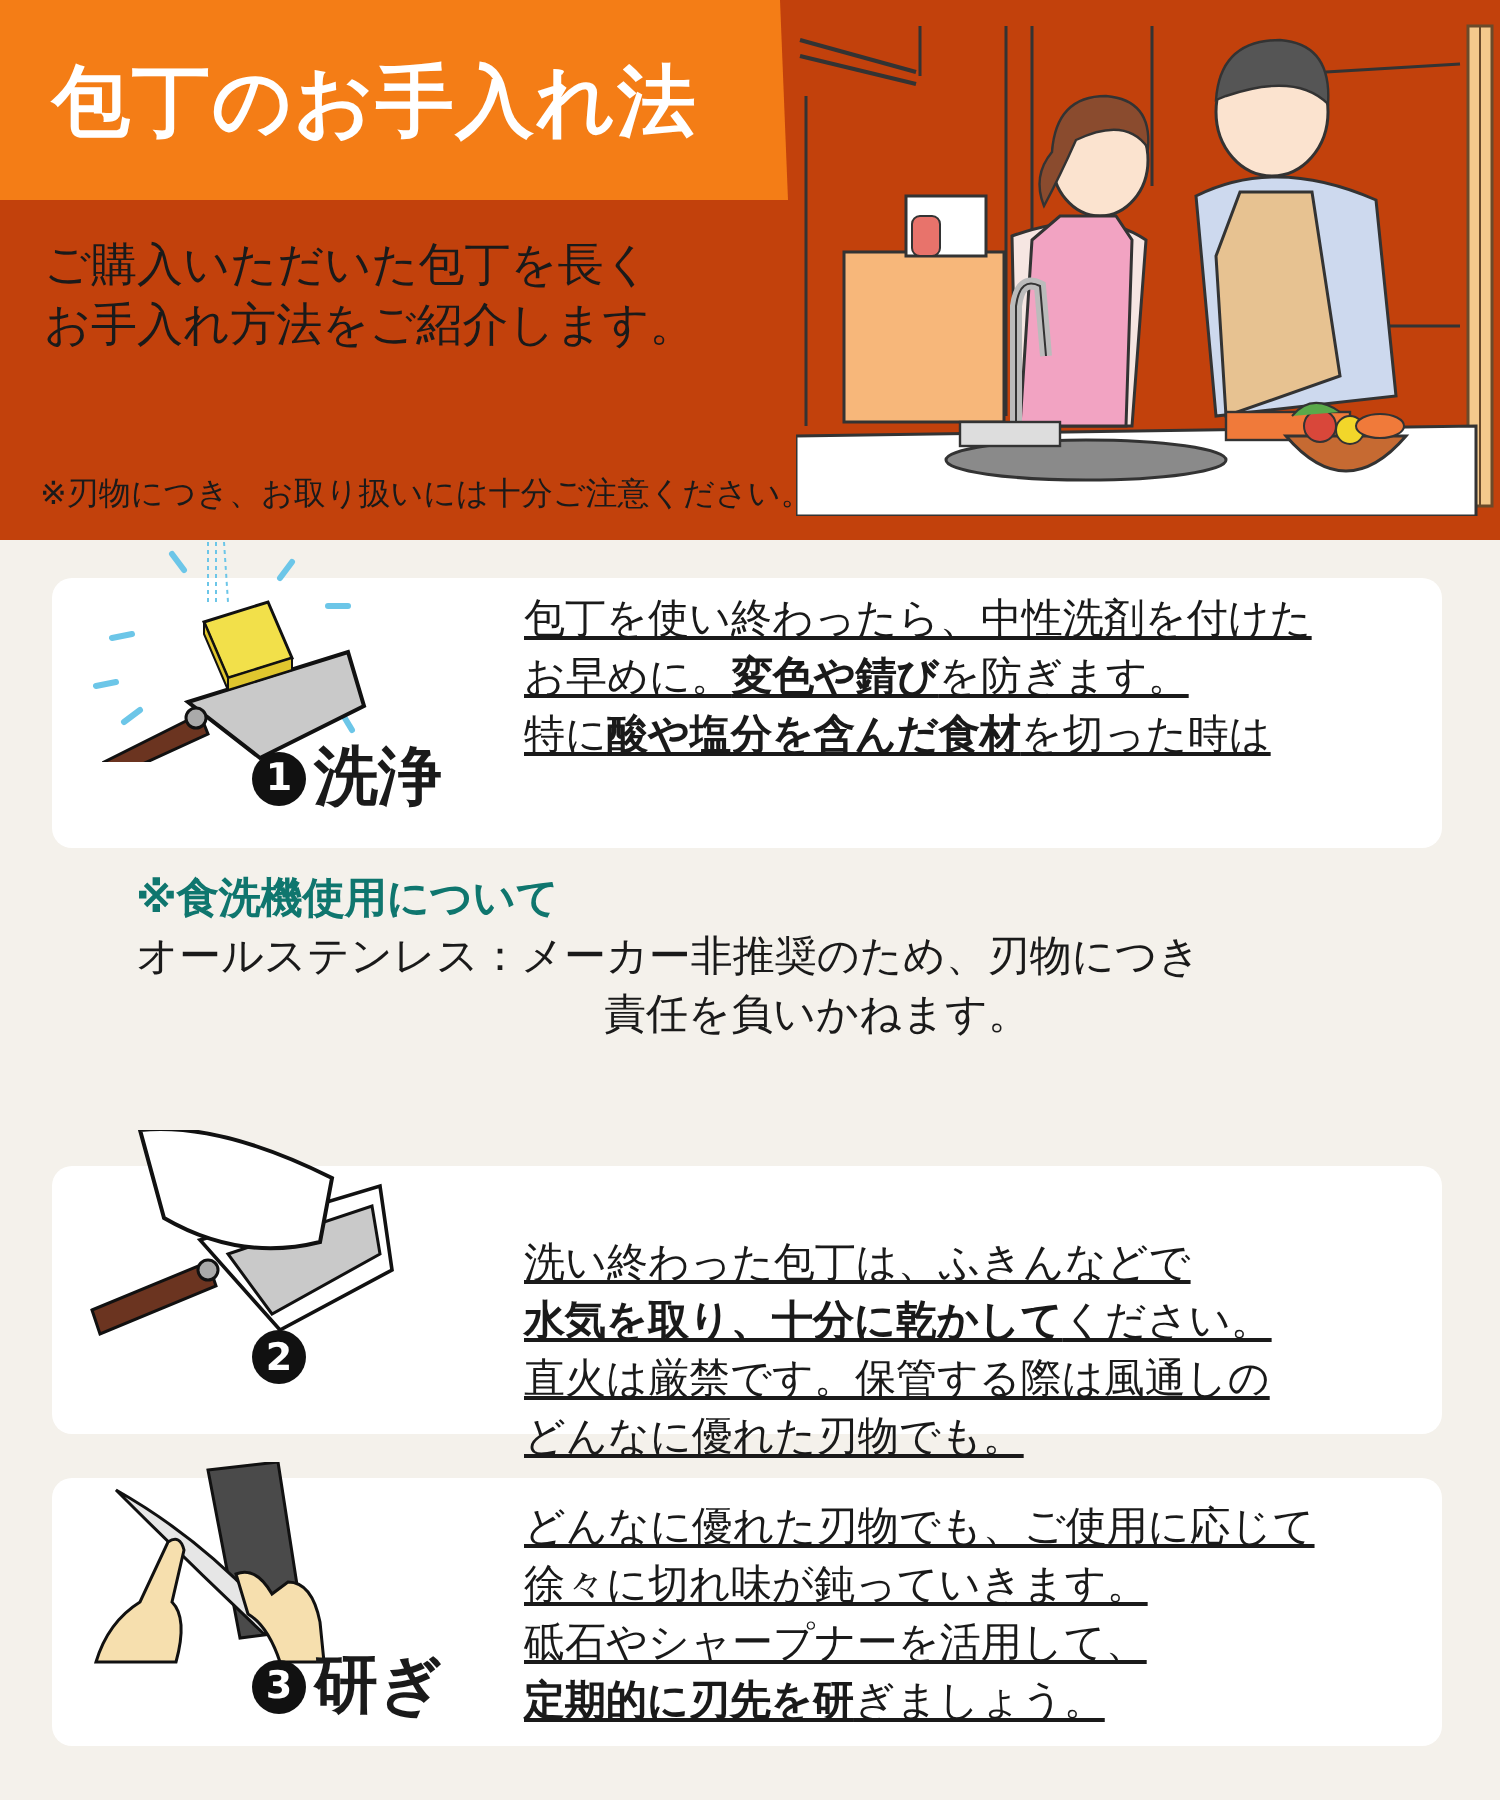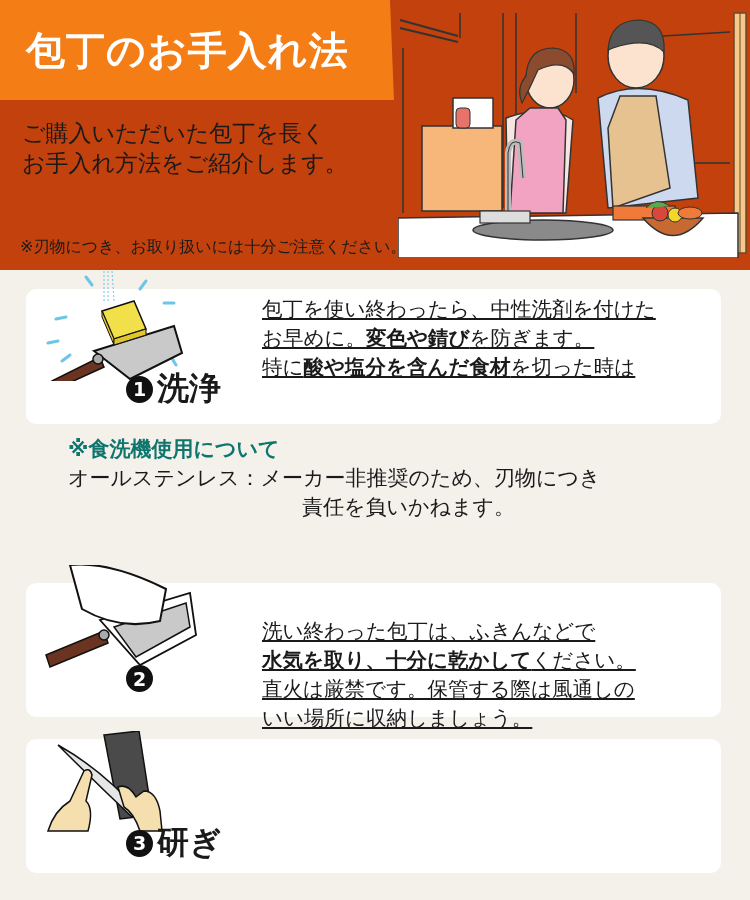--- a/index.html
+++ b/index.html
@@ -176,29 +176,35 @@
       <path d="M6 90 L64 66 L68 78 L10 102 Z" fill="#6b3420" stroke="#111" stroke-width="1.5"></path>
       <circle cx="64" cy="70" r="5" fill="#aaa" stroke="#111" stroke-width="1.5"></circle>
     </svg>
     <div class="step-label" style="left:100px; top:82px;">
       <span class="step-num">2</span>
     </div>
     <div class="step-text" style="top:2px;margin-top:32px;">
       <div><span>洗い終わった包丁は、ふきんなどで</span></div>
       <div><span class="b">水気を取り、十分に乾かして</span><span>ください。</span></div>
       <div><span>直火は厳禁です。保管する際は風通しの</span></div>
-      <div><span>いい場所に収納しましょう。</span></div>
+      <div><span>どんなに優れた刃物でも。</span></div>
     </div>
   </div>
 
   <div class="card card-3">
     <svg class="illus" style="left:18px; top:-8px; width:160px; height:105px;" viewBox="0 0 160 105">
       <path d="M60 4 L95 0 L108 84 L76 88 Z" fill="#4a4a4a" stroke="#111" stroke-width="1.5"></path>
       <path d="M14 14 Q60 40 96 82 L88 86 Q50 50 14 14 Z" fill="#e6e6e6" stroke="#111" stroke-width="1.5"></path>
       <path d="M4 100 Q10 80 26 70 L40 40 Q46 36 48 44 L42 70 Q50 78 44 100 Z" fill="#f6dfae" stroke="#111" stroke-width="1.5"></path>
       <path d="M96 100 Q90 82 80 76 L74 56 Q84 52 92 66 L100 60 Q112 60 116 80 L118 100 Z" fill="#f6dfae" stroke="#111" stroke-width="1.5"></path>
     </svg>
     <div class="step-label" style="left:100px; top:82px;">
       <span class="step-num">3</span>
       <span>研ぎ</span>
     </div>
+    <div class="step-text" style="top:10px;">
+      <div><span>どんなに優れた刃物でも、ご使用に応じて</span></div>
+      <div><span>徐々に切れ味が鈍っていきます。</span></div>
+      <div><span>砥石やシャープナーを活用して、</span></div>
+      <div><span class="b">定期的に刃先を研</span><span>ぎましょう。</span></div>
+    </div>
   </div>
 </div>
 
 </body></html>

